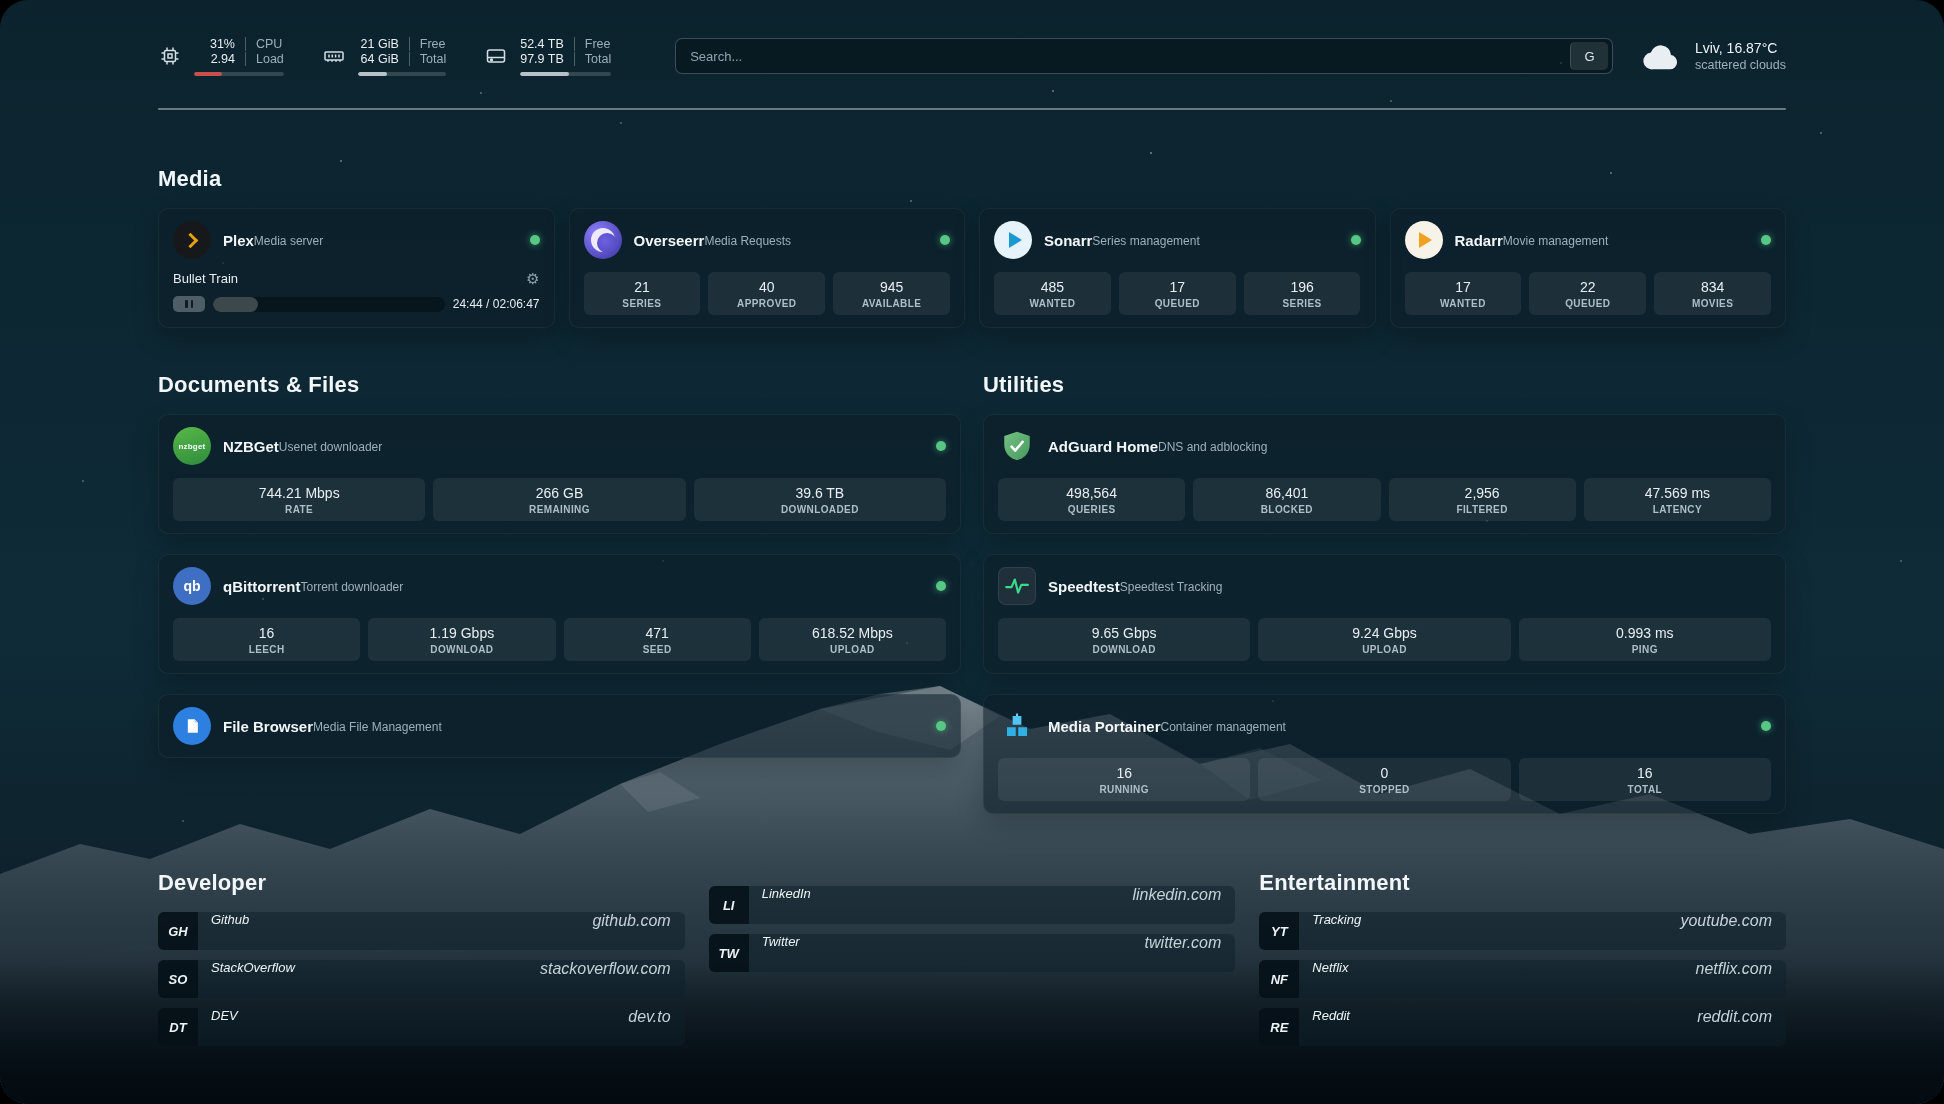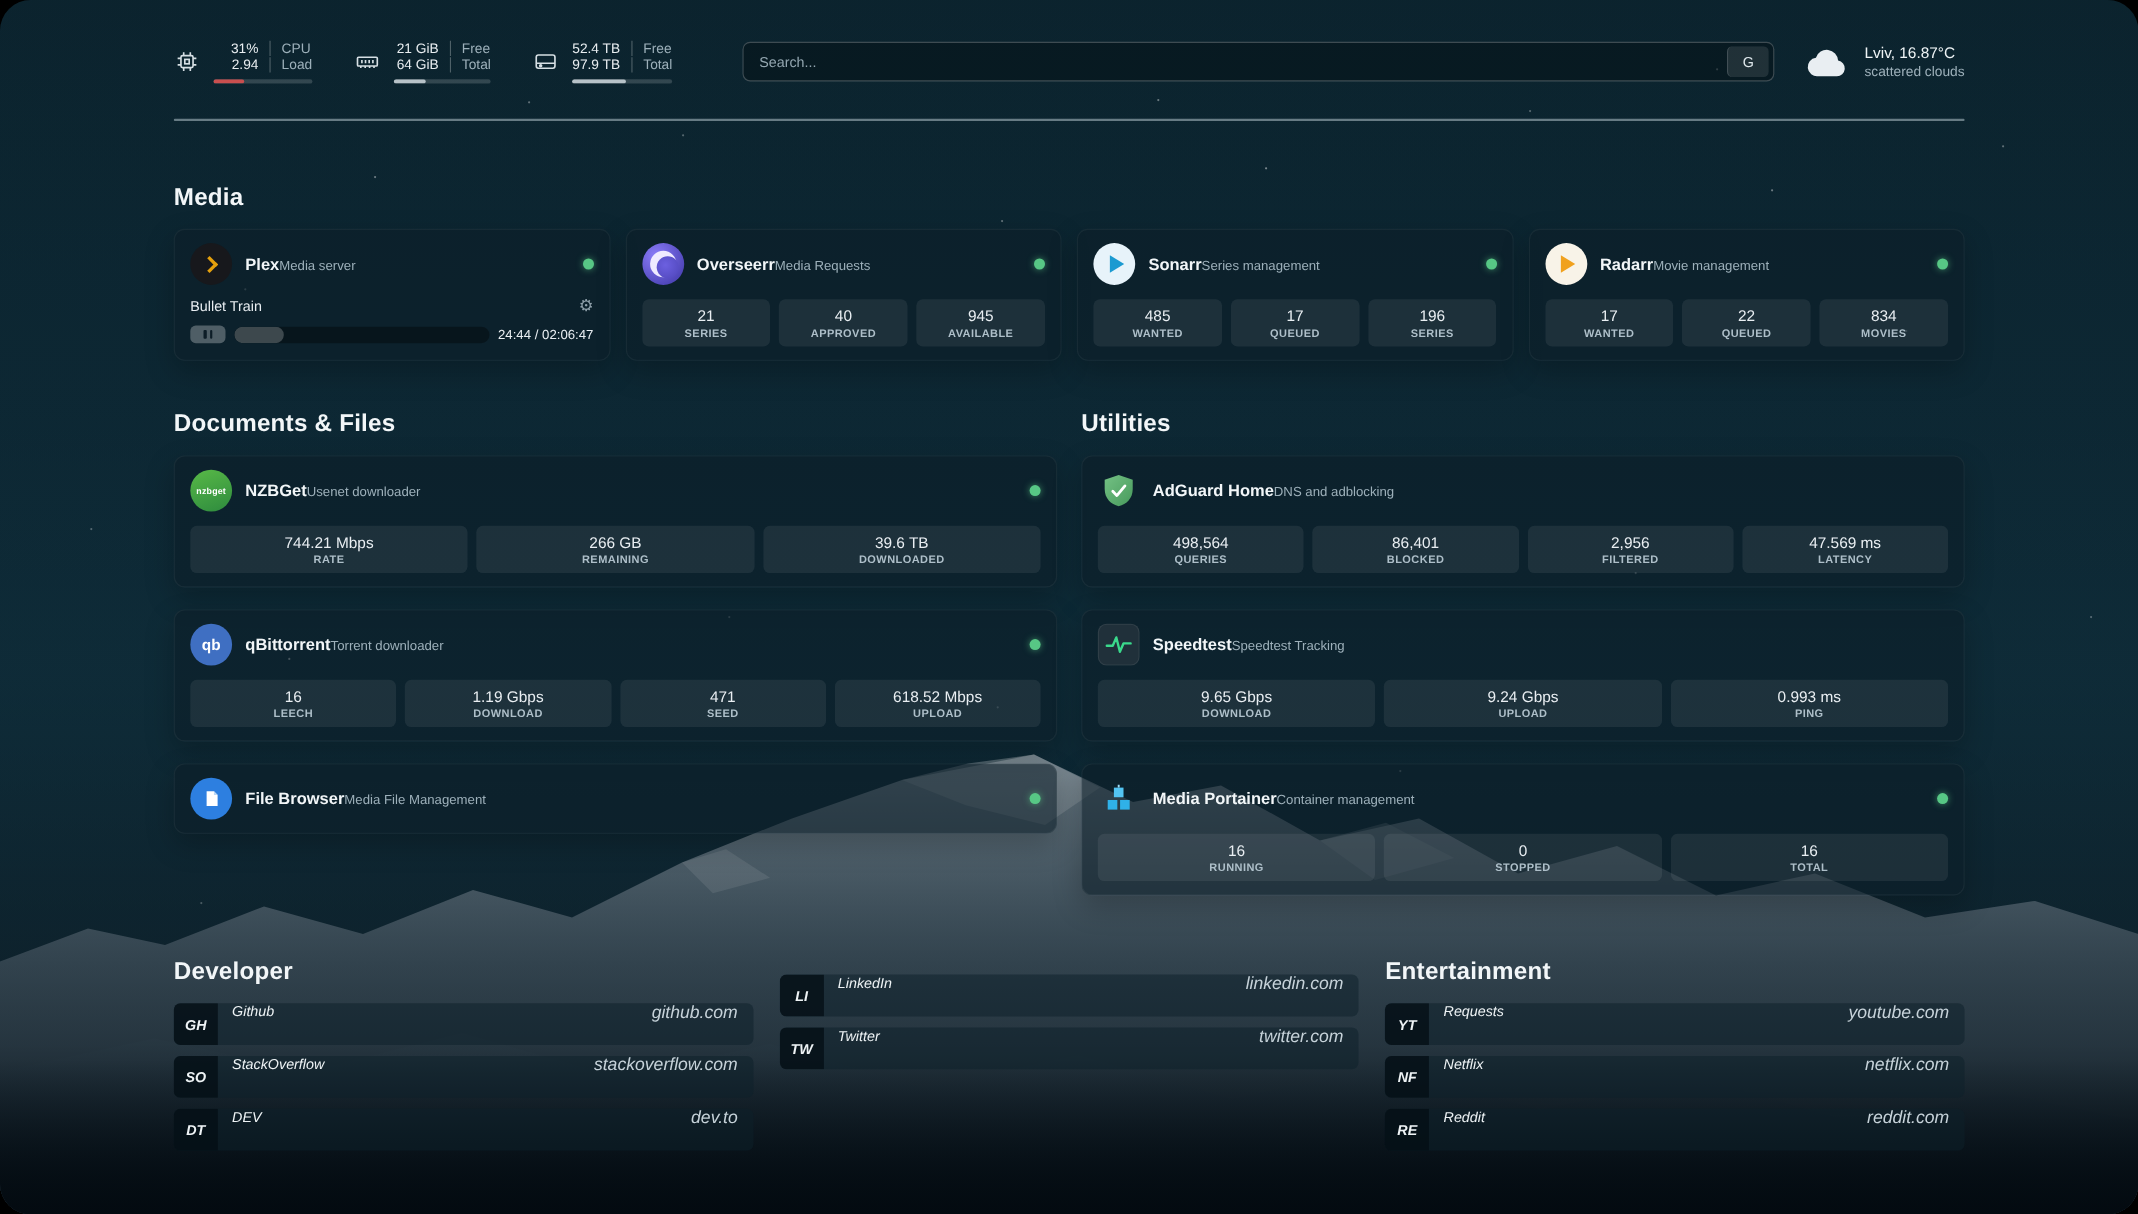--- a/index.html
+++ b/index.html
@@ -554,21 +554,21 @@
             <span class="bm-url">twitter.com</span>
           </div>
         </div>
       </div>
 
       <div>
         <h2 class="section-title">Entertainment</h2>
         <div class="bm-list">
           <div class="bm-row">
             <div class="bm-icon">YT</div>
-            <span class="bm-name">Requests</span>
+            <span class="bm-name">Tracking</span>
             <span class="bm-url">youtube.com</span>
           </div>
           <div class="bm-row">
             <div class="bm-icon">NF</div>
             <span class="bm-name">Netflix</span>
             <span class="bm-url">netflix.com</span>
           </div>
           <div class="bm-row">
             <div class="bm-icon">RE</div>
             <span class="bm-name">Reddit</span>

